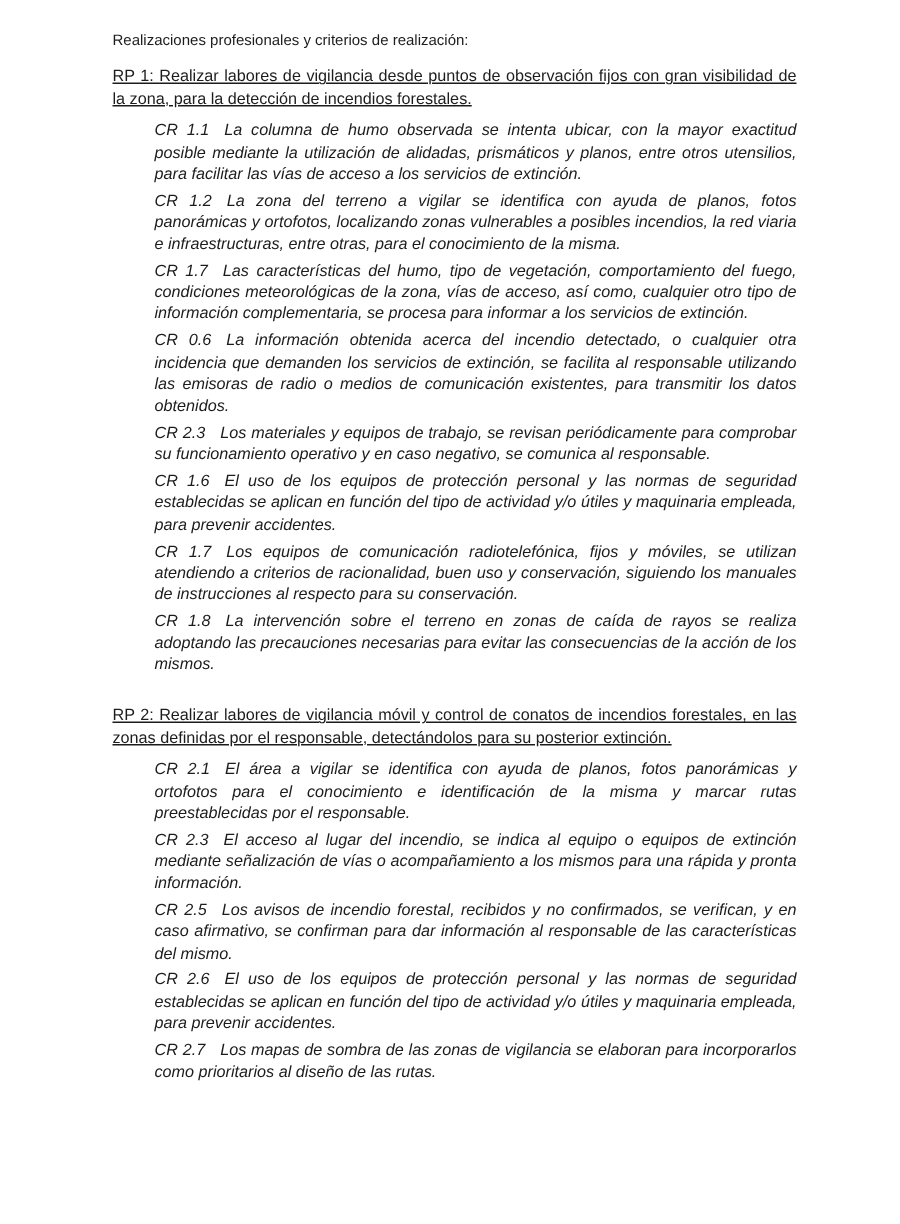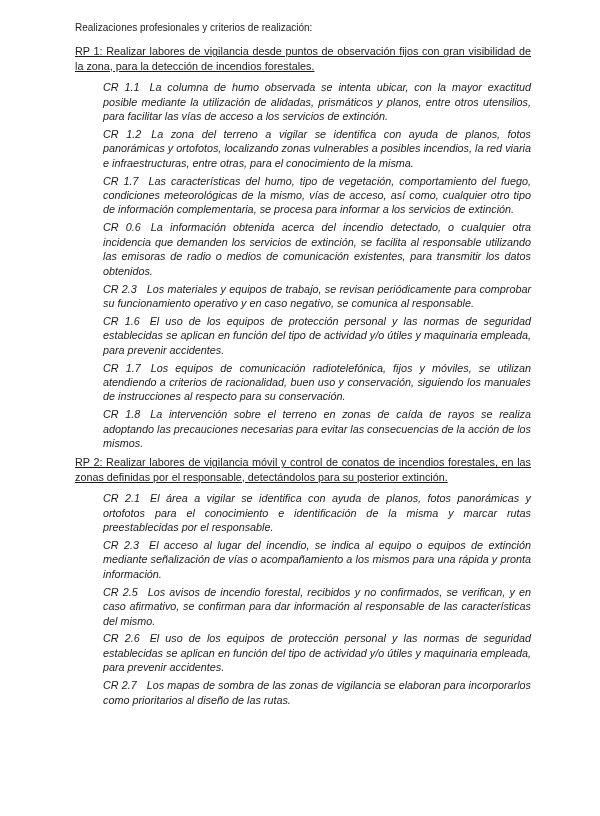--- a/index.html
+++ b/index.html
@@ -21,21 +21,21 @@
     color: #1c1c1c;
     background: #ffffff;
   }
   .doc-title {
     font-size: 10px;
     font-weight: normal;
     margin: 0 0 9px 0;
     line-height: 14.4px;
   }
   .section { margin: 0; }
-  .section + .section { margin-top: 5px; }
+  .section + .section { margin-top: 20px; }
   .rp-intro {
     margin: 0 0 7px 0;
     text-align: justify;
     text-decoration: underline;
   }
   .cr {
     margin: 0 0 3.5px 28px;
     text-align: justify;
     font-style: italic;
   }
@@ -51,21 +51,21 @@
 
   <h1 class="doc-title">Realizaciones profesionales y criterios de realización:</h1>
 
   <div class="section">
     <p class="rp-intro">RP 1: Realizar labores de vigilancia desde puntos de observación fijos con gran visibilidad de la zona, para la detección de incendios forestales.</p>
 
     <p class="cr"><span class="cr-code">CR 1.1</span><span>La columna de humo observada se intenta ubicar, con la mayor exactitud posible mediante la utilización de alidadas, prismáticos y planos, entre otros utensilios, para facilitar las vías de acceso a los servicios de extinción.</span></p>
 
     <p class="cr"><span class="cr-code">CR 1.2</span><span>La zona del terreno a vigilar se identifica con ayuda de planos, fotos panorámicas y ortofotos, localizando zonas vulnerables a posibles incendios, la red viaria e infraestructuras, entre otras, para el conocimiento de la misma.</span></p>
 
-    <p class="cr"><span class="cr-code">CR 1.7</span><span>Las características del humo, tipo de vegetación, comportamiento del fuego, condiciones meteorológicas de la mismo, vías de acceso, así como, cualquier otro tipo de información complementaria, se procesa para informar a los servicios de extinción.</span></p>
+    <p class="cr"><span class="cr-code">CR 1.7</span><span>Las características del humo, tipo de vegetación, comportamiento del fuego, condiciones meteorológicas de la zona, vías de acceso, así como, cualquier otro tipo de información complementaria, se procesa para informar a los servicios de extinción.</span></p>
 
     <p class="cr"><span class="cr-code">CR 0.6</span><span>La información obtenida acerca del incendio detectado, o cualquier otra incidencia que demanden los servicios de extinción, se facilita al responsable utilizando las emisoras de radio o medios de comunicación existentes, para transmitir los datos obtenidos.</span></p>
 
     <p class="cr"><span class="cr-code">CR 2.3</span><span>Los materiales y equipos de trabajo, se revisan periódicamente para comprobar su funcionamiento operativo y en caso negativo, se comunica al responsable.</span></p>
 
     <p class="cr"><span class="cr-code">CR 1.6</span><span>El uso de los equipos de protección personal y las normas de seguridad establecidas se aplican en función del tipo de actividad y/o útiles y maquinaria empleada, para prevenir accidentes.</span></p>
 
     <p class="cr"><span class="cr-code">CR 1.7</span><span>Los equipos de comunicación radiotelefónica, fijos y móviles, se utilizan atendiendo a criterios de racionalidad, buen uso y conservación, siguiendo los manuales de instrucciones al respecto para su conservación.</span></p>
 
     <p class="cr"><span class="cr-code">CR 1.8</span><span>La intervención sobre el terreno en zonas de caída de rayos se realiza adoptando las precauciones necesarias para evitar las consecuencias de la acción de los mismos.</span></p>

